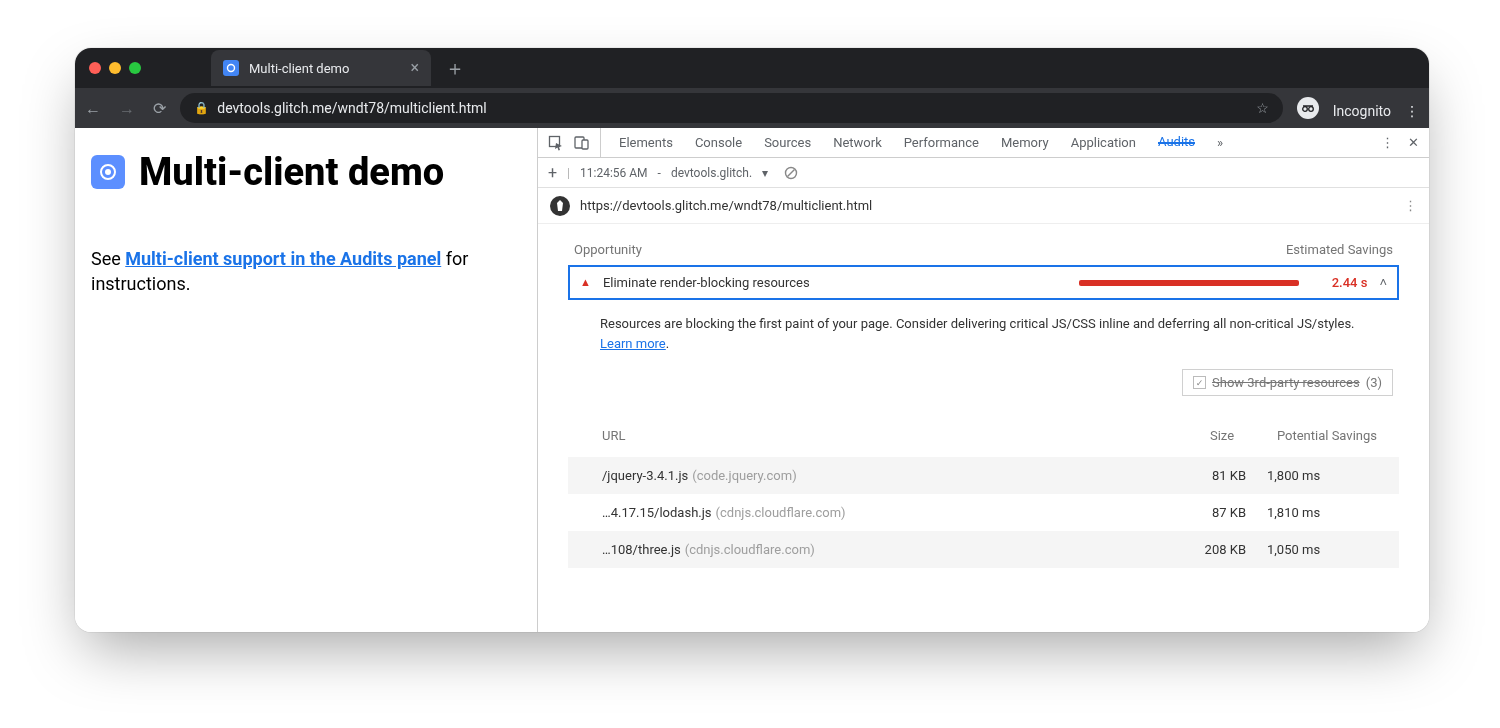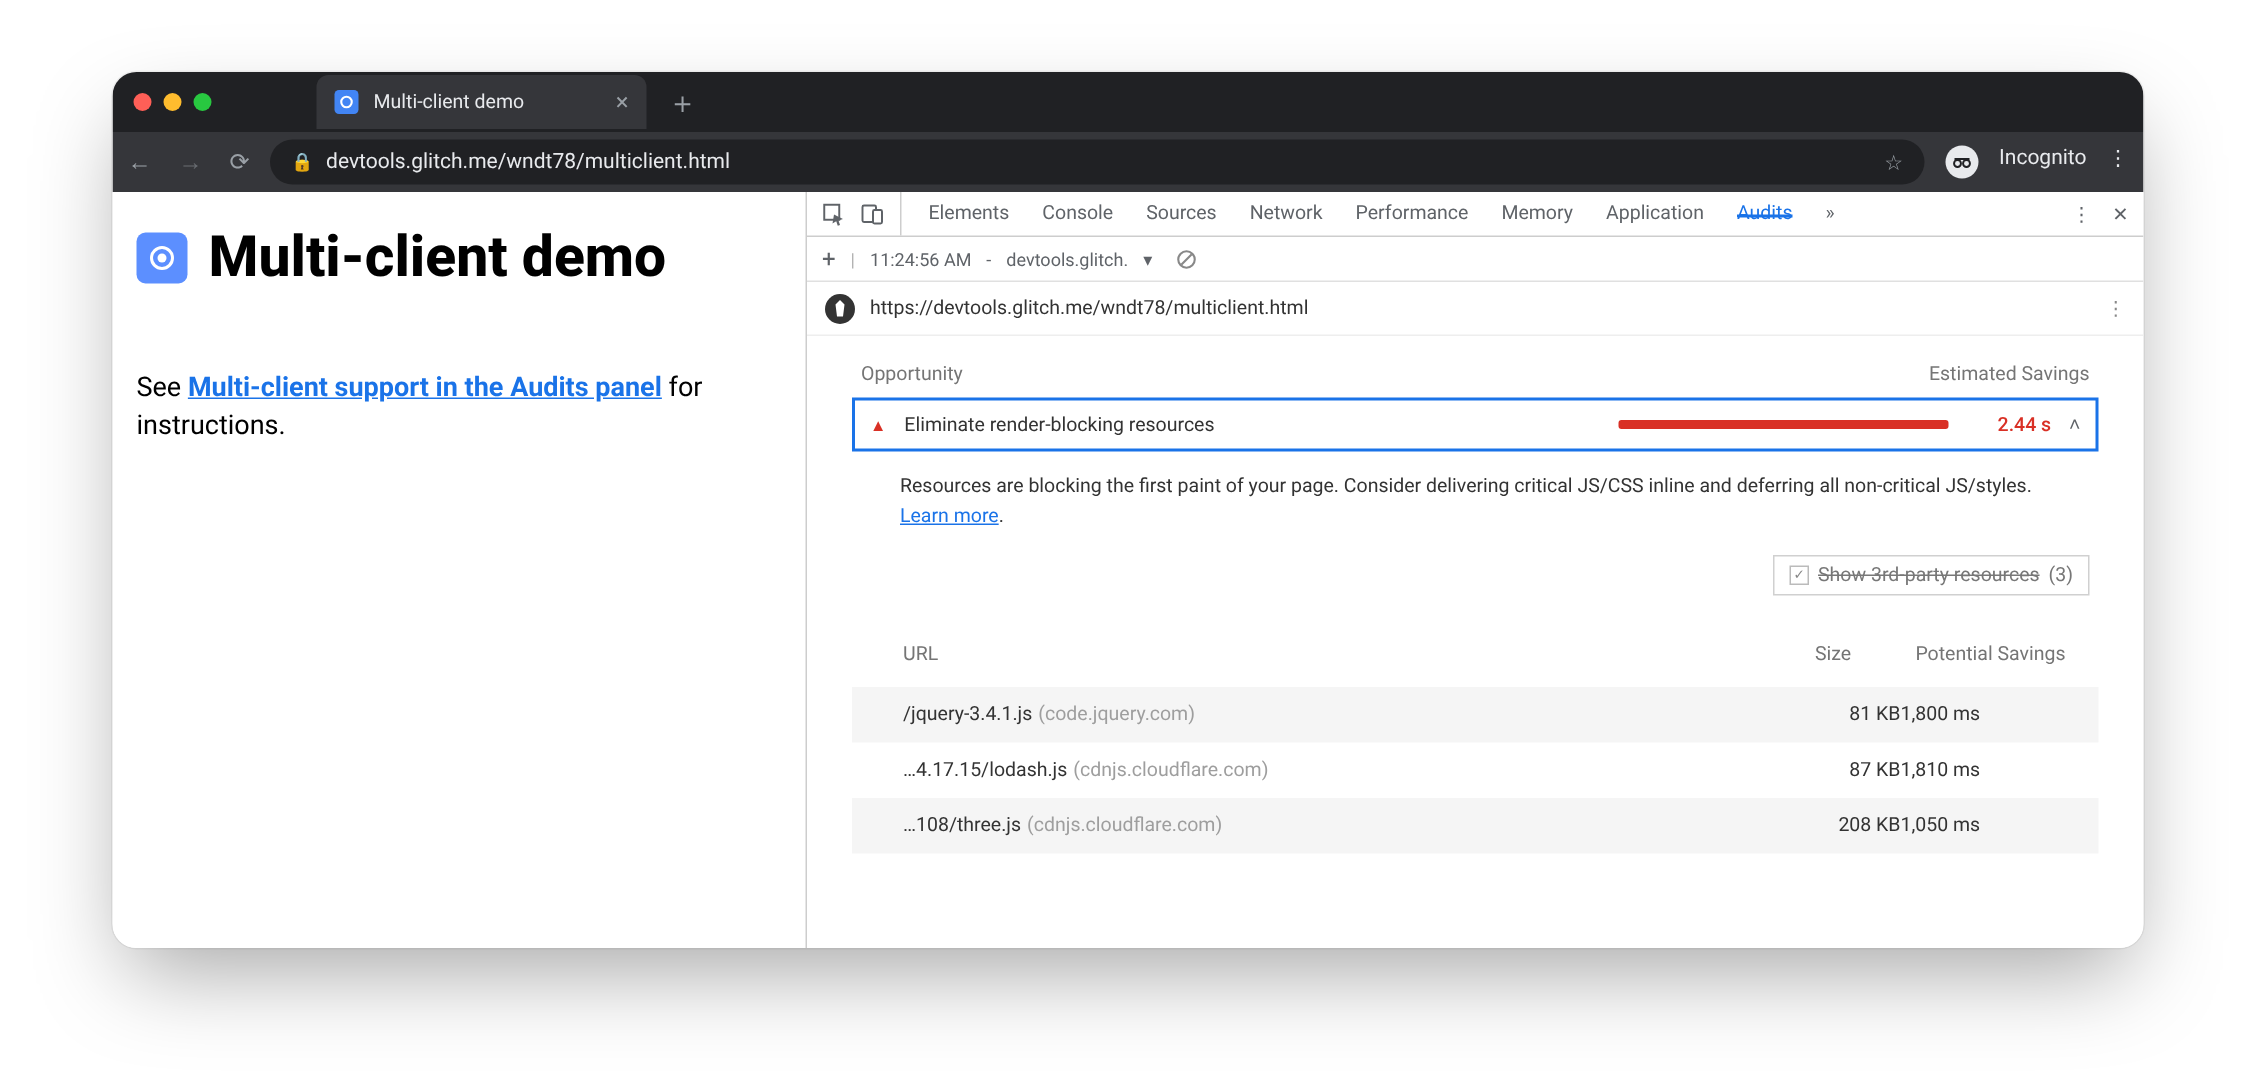--- a/index.html
+++ b/index.html
@@ -60,21 +60,21 @@
   background:#202124;
   height:30px;
   border-radius:15px;
   display:flex; align-items:center;
   padding:0 14px;
   gap:8px;
   color:#e8eaed;
   font-size:14px;
 }
 .addrbar .lock{font-size:12px;}
-.toolbar-right{ display:flex; align-items:flex-start; gap:14px; color:#e8eaed; font-size:14px;}
+.toolbar-right{ display:flex; align-items:flex-end; gap:14px; color:#e8eaed; font-size:14px;}
 .incog-icon{width:22px;height:22px;border-radius:50%;background:#e8eaed;display:flex;align-items:center;justify-content:center;color:#202124;}
 .content-split{ display:flex; height: calc(100% - 80px); }
 .page{
   width: 462px;
   background:#fff;
   padding: 22px 0 0 16px;
 }
 .page h1{
   font-size:38px;
   font-weight:800;
@@ -93,21 +93,21 @@
   background:#fff;
   border-left:1px solid #cdcdcd;
   display:flex; flex-direction:column;
 }
 .dt-tabs{
   height:30px; border-bottom:1px solid #cdcdcd;
   display:flex; align-items:center;
   font-size:13px; color:#5f6368;
 }
 .dt-tabs .picker{ padding:0 10px; display:flex; gap:10px; border-right:1px solid #cdcdcd; height:100%; align-items:center;}
-.dt-tabs .tabrow{ display:flex; gap:22px; padding:15px 18px; height:100%; align-items:flex-start;}
+.dt-tabs .tabrow{ display:flex; gap:22px; padding:15px 18px; height:100%; align-items:flex-end;}
 .dt-tabs .tabitem{ cursor:pointer; height:100%; display:flex; align-items:center; }
 .dt-tabs .tabitem.active{ color:#1a73e8; border-bottom:2px solid #1a73e8; margin-bottom:-1px;}
 .dt-tabs .right{ margin-left:auto; display:flex; gap:14px; padding-right:10px;}
 .dt-sub{
   height:30px; border-bottom:1px solid #e0e0e0;
   display:flex; align-items:center; gap:10px;
   font-size:12px; color:#5f6368; padding:0 10px;
 }
 .dt-sub .plus{font-size:16px;color:#5f6368;}
 .dt-sub .sep{color:#b0b0b0;}
@@ -141,21 +141,21 @@
   border:1px solid #d0d0d0; padding:5px 10px;
   display:flex; align-items:center; gap:6px; color:#777; font-size:13px;
 }
 .third .chk{width:13px;height:13px;border:1px solid #bbb;display:inline-flex;align-items:center;justify-content:center;font-size:9px;color:#888;}
 .third .strike{text-decoration:line-through;}
 .tblhead{
   clear:both; display:flex; padding: 32px 22px 14px 34px; color:#757575; font-size:13px;
 }
 .tblhead .c1{flex:1;} .tblhead .c2{width:90px;text-align:center;} .tblhead .c3{width:110px;text-align:right;}
 .tblrow{
-  display:flex; padding:11px 22px 11px 34px; font-size:13px; align-items:center;
+  display:flex; padding:11px 22px 11px 34px; font-size:13px; align-items:center;gap:21px;
 }
 .tblrow.alt{ background:#f5f5f5;}
 .tblrow .c1{flex:1;} .tblrow .c2{width:90px;text-align:right;} .tblrow .c3{width:110px;}
 .tblrow .dom{color:#9e9e9e; margin-left:4px;}
 svg{display:block;}
 </style>
 </head>
 <body>
 
 <div class="window">

